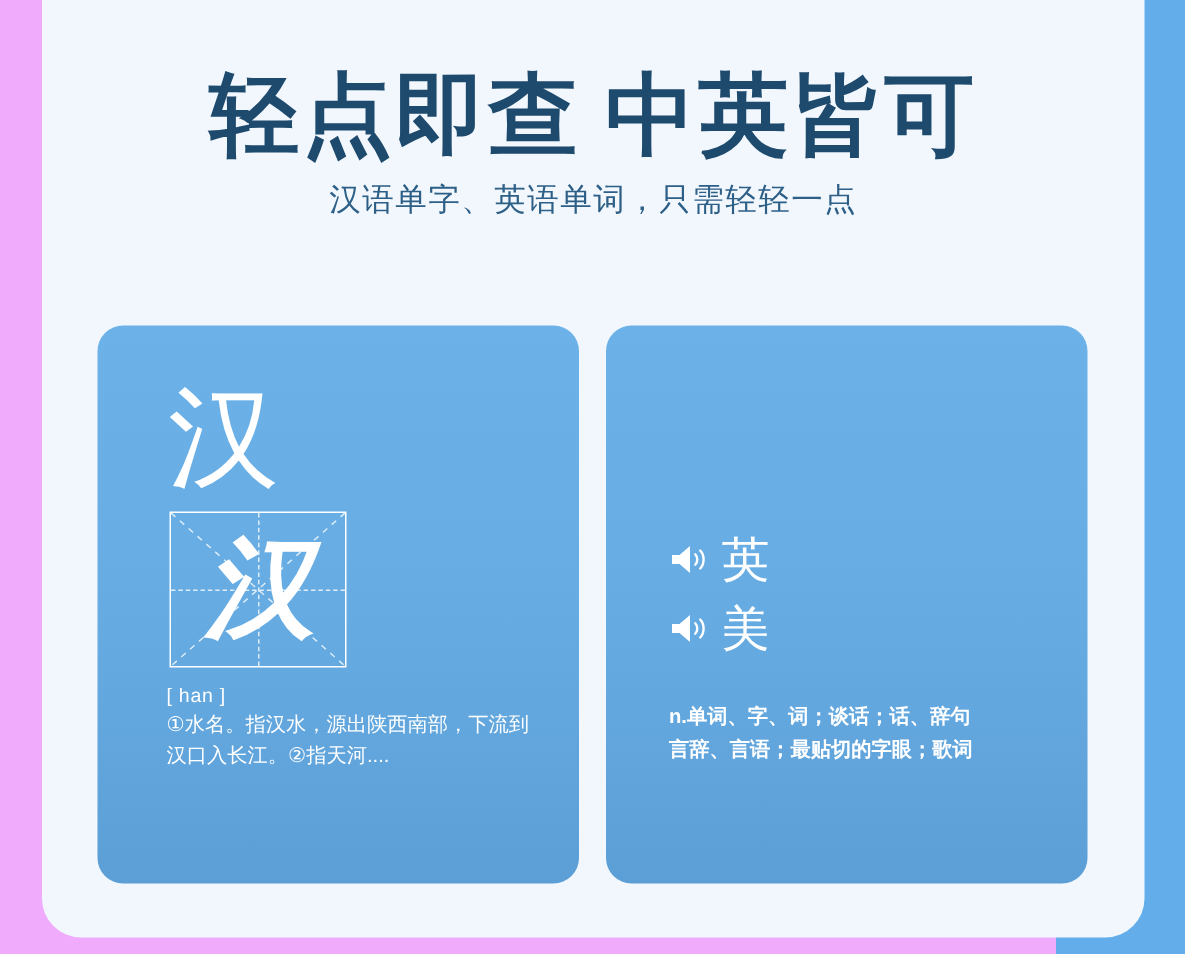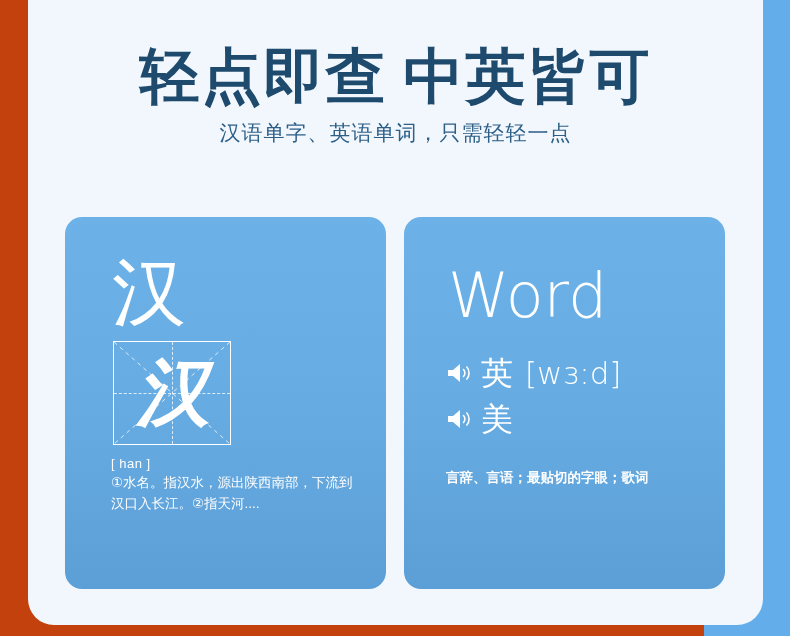--- a/index.html
+++ b/index.html
@@ -5,21 +5,21 @@
   * { margin:0; padding:0; box-sizing:border-box; }
   html, body {
     width:790px; height:636px;
     font-family:"Liberation Sans","DejaVu Sans",sans-serif;
     background:#63aeea;
     overflow:hidden;
   }
   #root {
     position:relative;
     width:704px; height:636px;
-    background:#c2410c;
+    background:#f0abfc;
   }
   
   .panel {
     position:absolute;
     left:28px; top:0; width:735px; height:625px;
     background:#f1f7fd;
     border-bottom-left-radius:26px;
     border-bottom-right-radius:26px;
   }
 
@@ -190,41 +190,40 @@
           <div class="ln h-mid"></div>
           <div class="ln v-mid"></div>
           <div class="grid-char">汉</div>
         </div>
 
         <div class="hz-pinyin">[ han ]</div>
         <div class="hz-def">①水名。指汉水，源出陕西南部，下流到汉口入长江。②指天河....</div>
       </div>
 
       <div class="card">
-        <div class="en-word">Word</div>
 
         <div class="phon row1">
           <svg class="spk" viewBox="0 0 26 22">
             <path d="M2 8 H7 L14 2 V20 L7 14 H2 Z" fill="#ffffff"></path>
             <path d="M17.5 7.5 C19.3 9.3 19.3 12.7 17.5 14.5" stroke="#ffffff" stroke-width="1.6" fill="none" stroke-linecap="round"></path>
             <path d="M20.8 5 C23.8 8 23.8 14 20.8 17" stroke="#ffffff" stroke-width="1.6" fill="none" stroke-linecap="round"></path>
           </svg>
           <span class="phon-lang">英</span>
-          <span class="phon-ipa">[wɜ:d]</span>
         </div>
 
         <div class="phon row2">
           <svg class="spk" viewBox="0 0 26 22">
             <path d="M2 8 H7 L14 2 V20 L7 14 H2 Z" fill="#ffffff"></path>
             <path d="M17.5 7.5 C19.3 9.3 19.3 12.7 17.5 14.5" stroke="#ffffff" stroke-width="1.6" fill="none" stroke-linecap="round"></path>
             <path d="M20.8 5 C23.8 8 23.8 14 20.8 17" stroke="#ffffff" stroke-width="1.6" fill="none" stroke-linecap="round"></path>
           </svg>
           <span class="phon-lang">美</span>
         </div>
 
         <div class="en-def">
+          <div>n.单词、字、词；谈话；话、辞句</div>
           <div>言辞、言语；最贴切的字眼；歌词</div>
         </div>
       </div>
 
     </div>
   </div>
 </div>
 
 </body></html>

